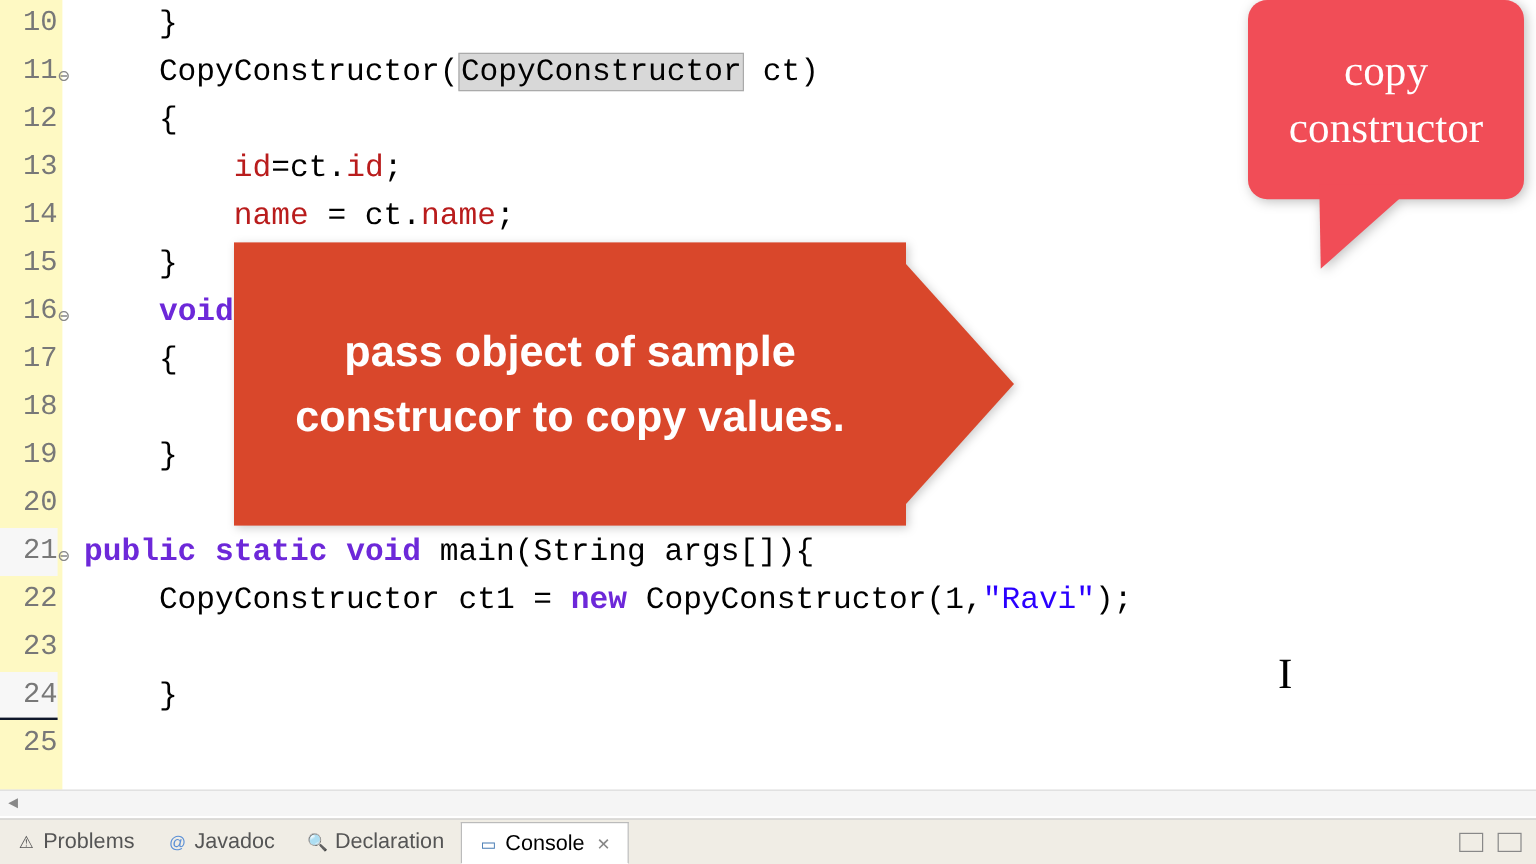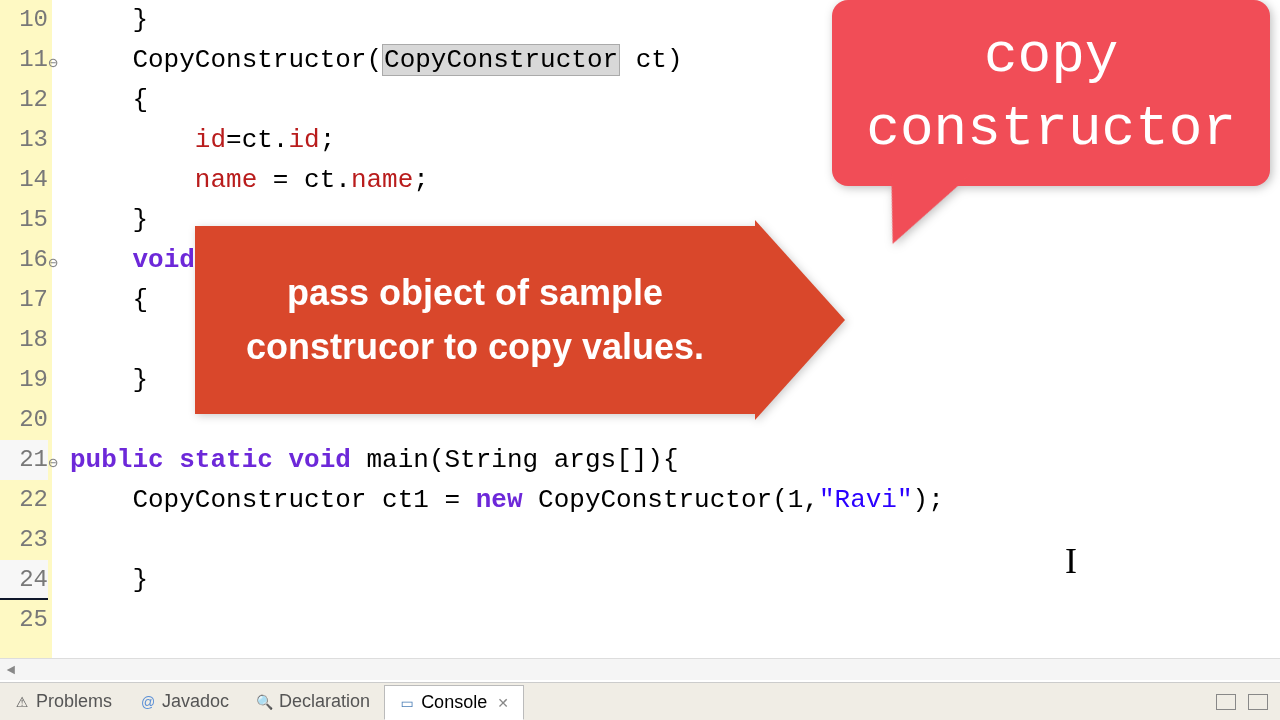--- a/index.html
+++ b/index.html
@@ -161,21 +161,21 @@
       left: 195px;
       top: 215px;
       width: 680px;
       height: 210px;
       display: flex;
       align-items: center;
       filter: drop-shadow(2px 2px 4px rgba(0,0,0,0.2));
     }
     .arrow-body {
       background: #d9472b;
-      height: 188px;
+      height: 236px;
       width: 560px;
       display: flex;
       align-items: center;
       justify-content: center;
       color: #fff;
       font-family: 'Arial', sans-serif;
       font-size: 36px;
       font-weight: bold;
       text-align: center;
       padding: 0 30px;
@@ -189,23 +189,23 @@
       border-left: 90px solid #d9472b;
     }
 
     
     .speech-bubble {
       position: absolute;
       right: 10px;
       top: 0px;
       background: #f14d57;
       color: #fff;
-      font-family: Liberation Mono, monospace;
-      font-size: 56px;
-      padding: 20px 34px;
+      font-family: Liberation Serif, serif;
+      font-size: 36px;
+      padding: 36px 34px;
       border-radius: 16px;
       text-align: center;
       line-height: 1.3;
       filter: drop-shadow(2px 2px 5px rgba(0,0,0,0.25));
     }
     .speech-tail {
       position: absolute;
       bottom: -58px;
       left: 48px;
       width: 0;

